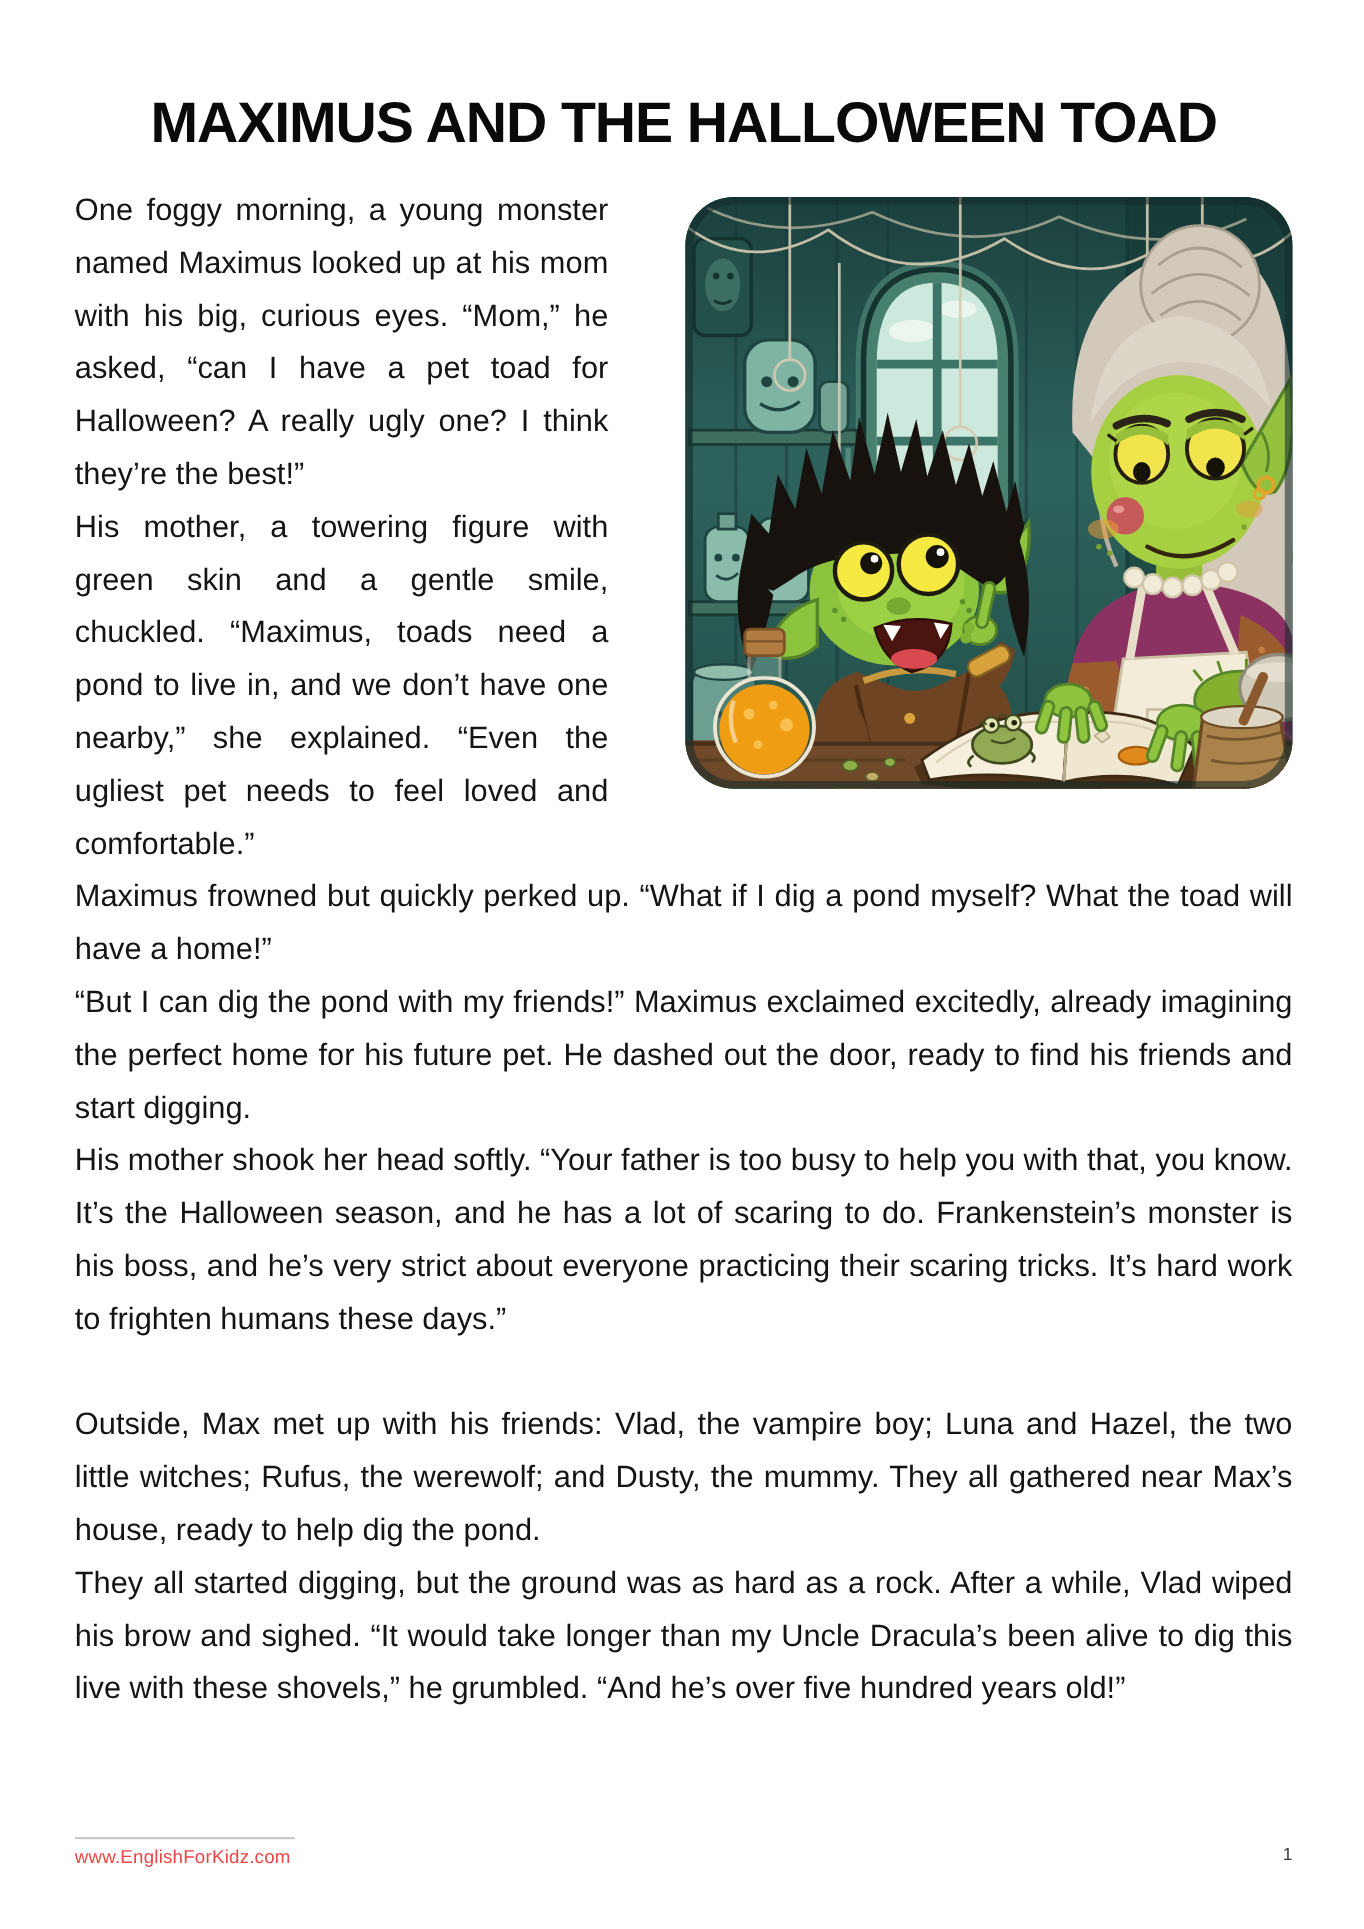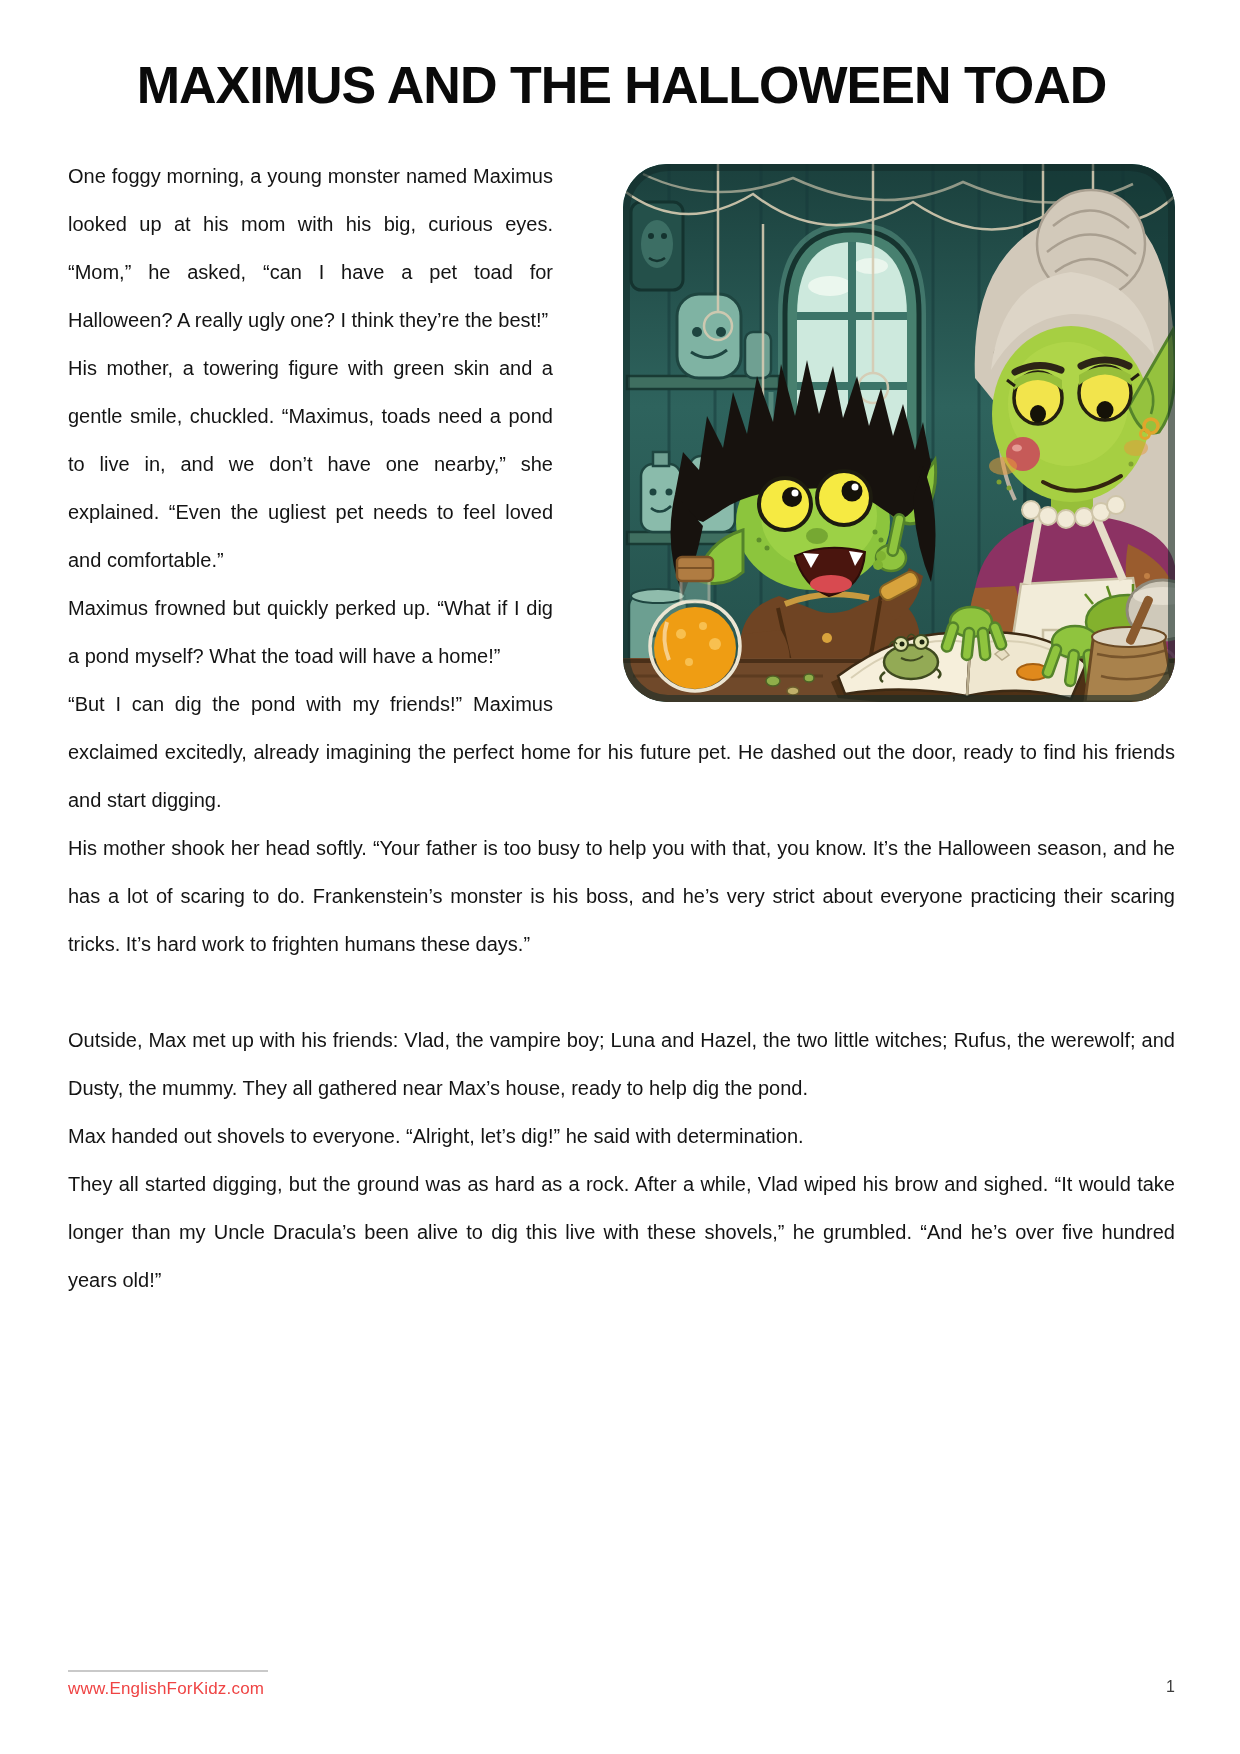--- a/index.html
+++ b/index.html
@@ -7,32 +7,32 @@
     position:relative;
     width:1240px;height:1754px;
     background:#ffffff;
     font-family:"Liberation Sans", sans-serif;
     box-sizing:border-box;
     padding:0 65px 0 68px;
     overflow:hidden;
     color:#161616;
   }
   .title{
-    margin:56px 0 0 0;
+    margin:83px 0 0 0;
     font-size:52px;
     line-height:1.15;
     font-weight:bold;
     letter-spacing:-1px;
     text-align:center;
     color:#0a0a0a;
     white-space:nowrap;
   }
   .story{
-    margin-top:36px;
-    font-size:20px;
+    margin-top:24px;
+    font-size:28px;
     line-height:48px;
     text-align:justify;
     color:#141414;
   }
   .story p{margin:0;}
   .story p.gap{margin-top:48px;}
   figure.illustration{
     float:right;
     width:552px;height:538px;
     margin:12px 0 8px 70px;
@@ -391,21 +391,20 @@
         </g>
       </svg>
     </figure>
 
     <p>One foggy morning, a young monster named Maximus looked up at his mom with his big, curious eyes. “Mom,” he asked, “can I have a pet toad for Halloween? A really ugly one? I think they’re the best!”</p>
     <p>His mother, a towering figure with green skin and a gentle smile, chuckled. “Maximus, toads need a pond to live in, and we don’t have one nearby,” she explained. “Even the ugliest pet needs to feel loved and comfortable.”</p>
     <p>Maximus frowned but quickly perked up. “What if I dig a pond myself? What the toad will have a home!”</p>
     <p>“But I can dig the pond with my friends!” Maximus exclaimed excitedly, already imagining the perfect home for his future pet. He dashed out the door, ready to find his friends and start digging.</p>
     <p>His mother shook her head softly. “Your father is too busy to help you with that, you know. It’s the Halloween season, and he has a lot of scaring to do. Frankenstein’s monster is his boss, and he’s very strict about everyone practicing their scaring tricks. It’s hard work to frighten humans these days.”</p>
     <p class="gap">Outside, Max met up with his friends: Vlad, the vampire boy; Luna and Hazel, the two little witches; Rufus, the werewolf; and Dusty, the mummy. They all gathered near Max’s house, ready to help dig the pond.</p>
-    <p>Max handed out shovels to everyone. “Alright, let’s dig!” he said with determination.</p>
     <p>They all started digging, but the ground was as hard as a rock. After a while, Vlad wiped his brow and sighed. “It would take longer than my Uncle Dracula’s been alive to dig this live with these shovels,” he grumbled. “And he’s over five hundred years old!”</p>
   </div>
 
   <div class="footer">
     <div class="footer-rule"></div>
     <div class="footer-site">www.EnglishForKidz.com</div>
     <div class="footer-page">1</div>
   </div>
 
 </div>

